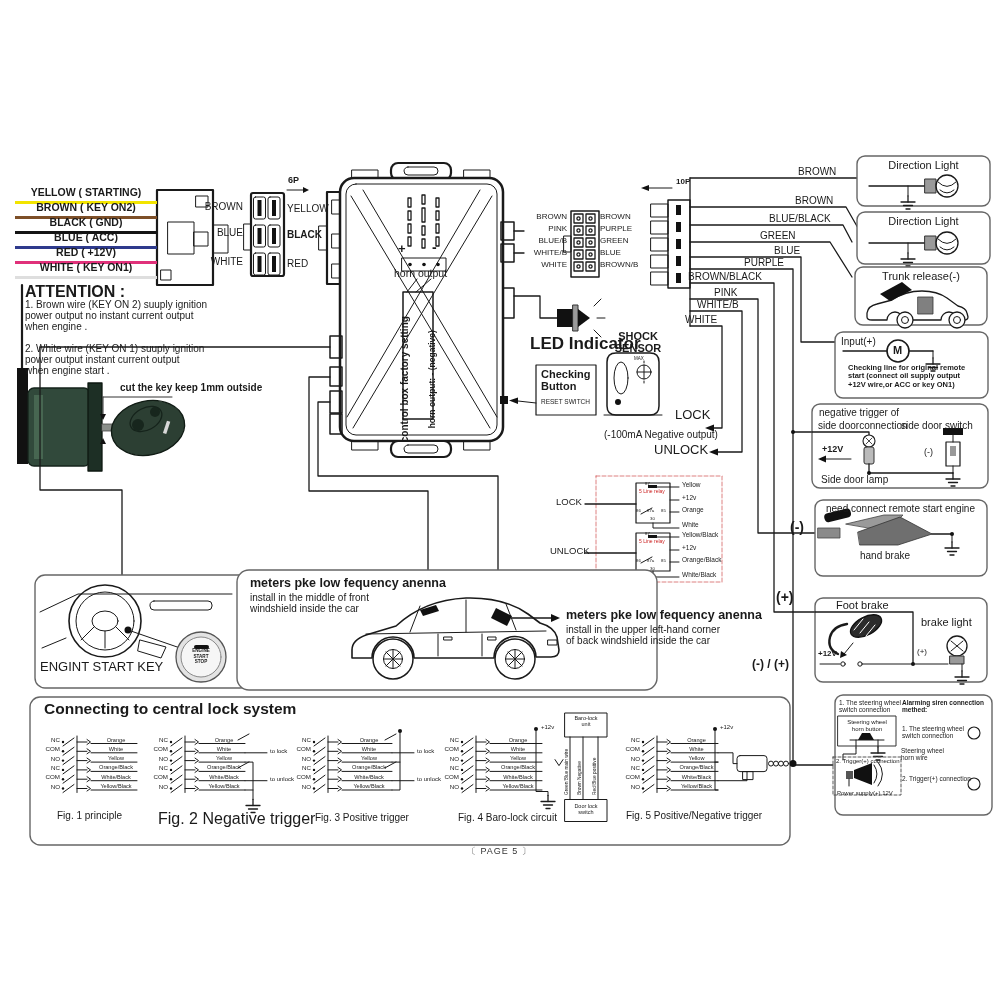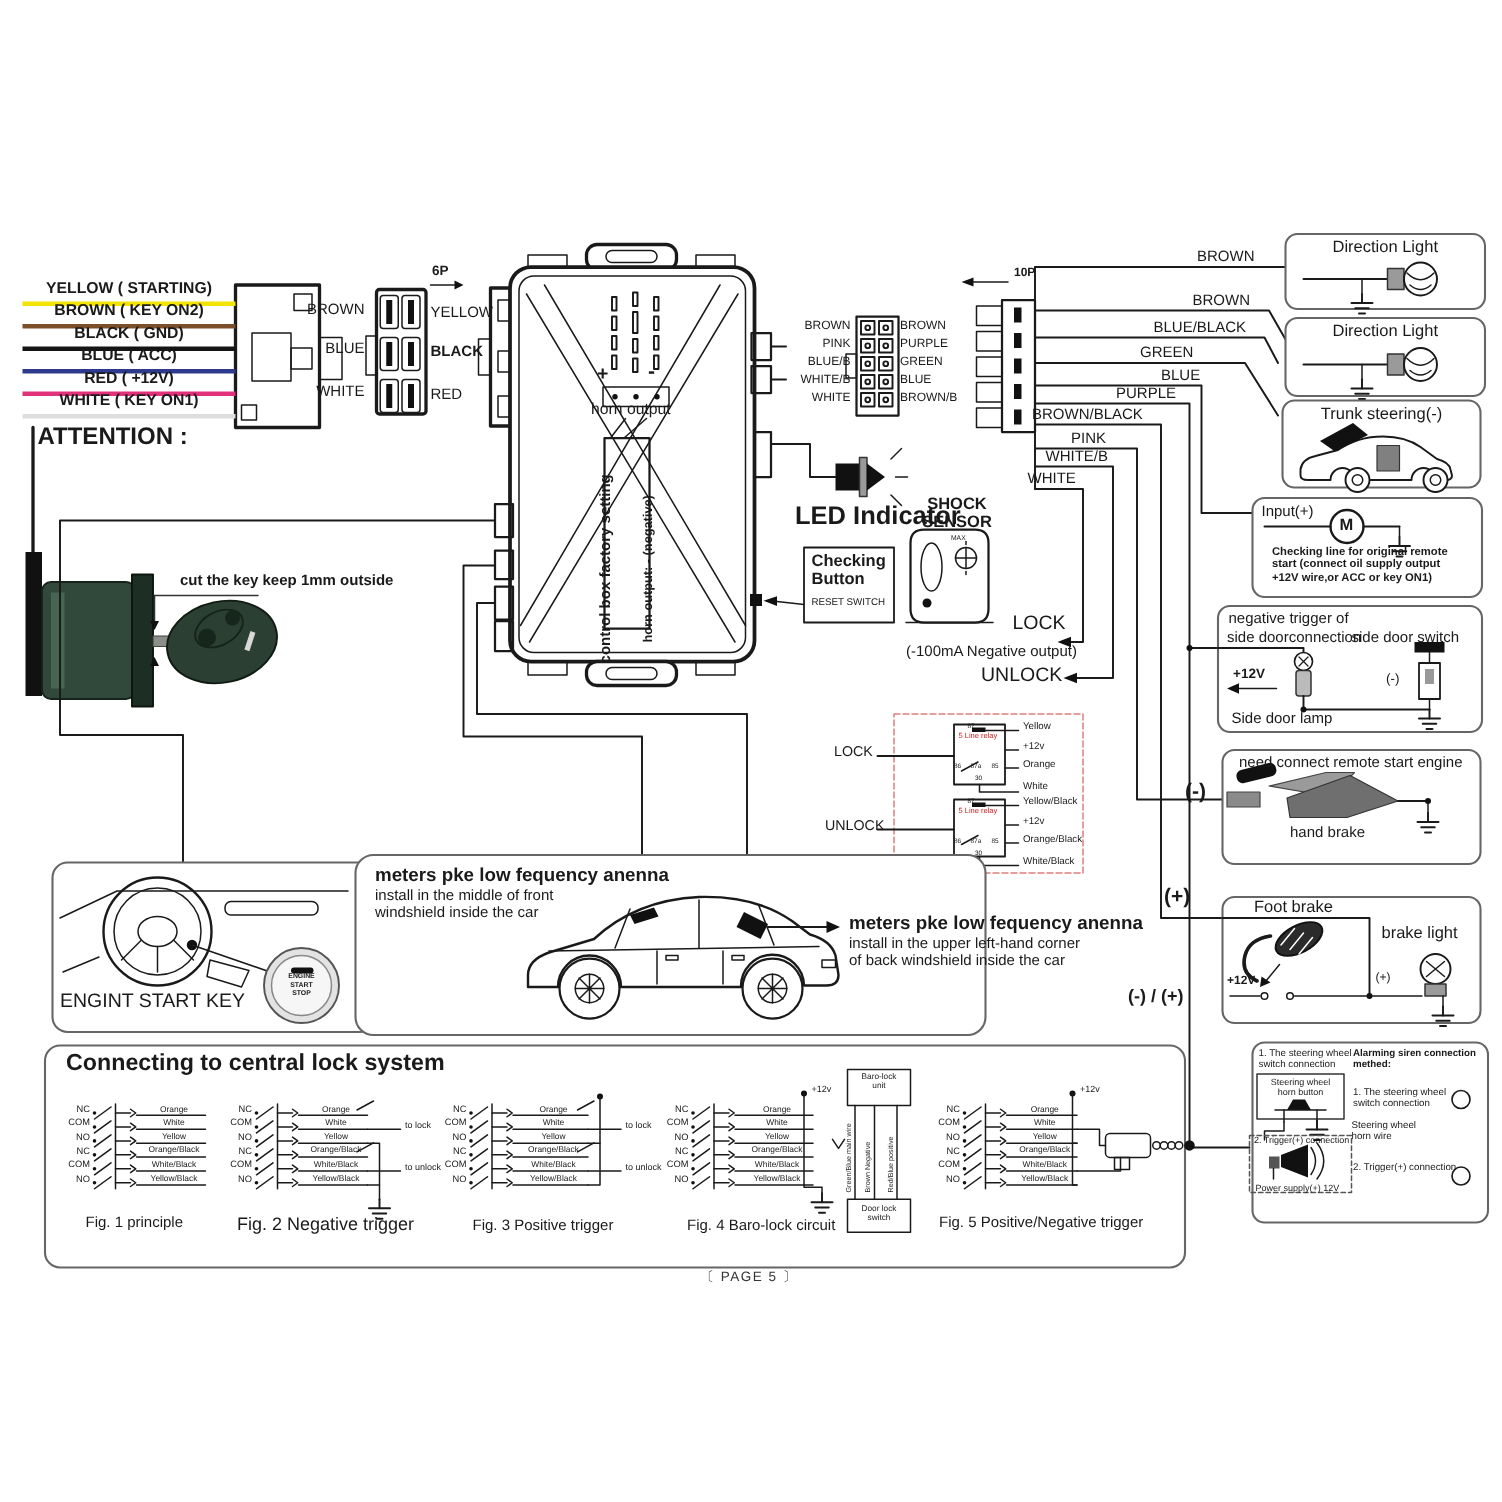--- a/index.html
+++ b/index.html
@@ -582,20 +582,26 @@
       <circle cx="771" cy="763.6" r="2.5" class="t1"></circle>
       <circle cx="776" cy="763.6" r="2.5" class="t1"></circle>
       <circle cx="781" cy="763.6" r="2.5" class="t1"></circle>
       <circle cx="786" cy="763.6" r="2.5" class="t1"></circle>
       <circle cx="793" cy="763.6" r="3.5" class="fil"></circle>
     </svg>
 
 <div id="overlay">
 
   <div class="lbl b" style="left:25px;top:283px;font-size:16px">ATTENTION :</div>
+  <div class="lbl" style="left:25px;top:299px;width:218px;font-size:10px">1. Brown wire (KEY  ON 2) suuply ignition
+power output no instant current output
+when engine .</div>
+  <div class="lbl" style="left:25px;top:343px;width:218px;font-size:10px">2. White wire (KEY  ON 1) suuply ignition
+power output  instant current output
+when engine start .</div>
   <div class="lbl b nw" style="left:120px;top:382px;font-size:10px">cut the key keep 1mm outside</div>
 
   <div class="lbl b" style="left:288px;top:175px;font-size:9px">6P</div>
   <div class="lbl b" style="left:676px;top:178px;font-size:8px">10P</div>
 
   <div class="lbl b nw" style="left:398px;top:242px;font-size:13px">+</div>
   <div class="lbl b nw" style="left:432px;top:240px;font-size:14px">-</div>
   <div class="lbl nw" style="left:394px;top:268px;font-size:10.5px">horn output</div>
   <div class="lbl c" style="left:354px;top:342px;width:128px;transform:rotate(-90deg);transform-origin:50% 50%;">
     <span class="b" style="display:block;font-size:10px">control box factory setting</span>
@@ -609,21 +615,21 @@
   <div class="lbl b c" style="left:608px;top:330px;width:60px;font-size:11px">SHOCK
 SENSOR</div>
   <div class="lbl" style="left:634px;top:356px;font-size:4.5px">MAX</div>
 
   <div class="lbl nw" style="left:675px;top:408px;font-size:13px">LOCK</div>
   <div class="lbl nw" style="left:604px;top:429px;font-size:10px">(-100mA Negative output)</div>
   <div class="lbl nw" style="left:654px;top:443px;font-size:13px">UNLOCK</div>
 
   <div class="lbl c nw" style="left:862px;top:159px;width:123px;font-size:11px">Direction Light</div>
   <div class="lbl c nw" style="left:862px;top:215px;width:123px;font-size:11px">Direction Light</div>
-  <div class="lbl c nw" style="left:860px;top:270px;width:122px;font-size:11px">Trunk steering(-)</div>
+  <div class="lbl c nw" style="left:860px;top:270px;width:122px;font-size:11px">Trunk release(-)</div>
   <div class="lbl nw" style="left:841px;top:336px;font-size:10px">Input(+)</div>
   <div class="lbl b nw" style="left:893px;top:344px;font-size:11px">M</div>
   <div class="lbl b" style="left:848px;top:364px;font-size:7.5px">Checking line for original remote
 start (connect oil supply output
 +12V wire,or ACC or key ON1)</div>
   <div class="lbl nw" style="left:819px;top:407px;font-size:10px">negative trigger of</div>
   <div class="lbl nw" style="left:818px;top:420px;font-size:10px">side doorconnection</div>
   <div class="lbl nw" style="left:901px;top:420px;font-size:10px">side door switch</div>
   <div class="lbl b nw" style="left:822px;top:444px;font-size:9px">+12V</div>
   <div class="lbl nw" style="left:924px;top:447px;font-size:9px">(-)</div>
@@ -747,21 +753,21 @@
       <div class="lbl r nw" style="left: 145px; top: 755.6px; font-size: 6.2px; width: 23px;">NO</div>
       <div class="lbl c nw" style="left: 197px; top: 755.1px; font-size: 5.6px; width: 54px;">Yellow</div>
       <div class="lbl r nw" style="left: 145px; top: 764.9px; font-size: 6.2px; width: 23px;">NC</div>
       <div class="lbl c nw" style="left: 197px; top: 764.4px; font-size: 5.6px; width: 54px;">Orange/Black</div>
       <div class="lbl r nw" style="left: 145px; top: 774.2px; font-size: 6.2px; width: 23px;">COM</div>
       <div class="lbl c nw" style="left: 197px; top: 773.7px; font-size: 5.6px; width: 54px;">White/Black</div>
       <div class="lbl r nw" style="left: 145px; top: 783.5px; font-size: 6.2px; width: 23px;">NO</div>
       <div class="lbl c nw" style="left: 197px; top: 783px; font-size: 5.6px; width: 54px;">Yellow/Black</div>
       <div class="lbl nw" style="left: 270px; top: 748.3px; font-size: 6px;">to lock</div>
       <div class="lbl nw" style="left: 270px; top: 776.2px; font-size: 6px;">to unlock</div>
-      <div class="lbl nw" style="left: 158px; top: 810px; font-size: 12px;">Fig. 2  Negative trigger</div>
+      <div class="lbl nw" style="left: 158px; top: 810px; font-size: 16px;">Fig. 2  Negative trigger</div>
       <div class="lbl r nw" style="left: 288px; top: 737px; font-size: 6.2px; width: 23px;">NC</div>
       <div class="lbl c nw" style="left: 340px; top: 736.5px; font-size: 5.6px; width: 58px;">Orange</div>
       <div class="lbl r nw" style="left: 288px; top: 746.3px; font-size: 6.2px; width: 23px;">COM</div>
       <div class="lbl c nw" style="left: 340px; top: 745.8px; font-size: 5.6px; width: 58px;">White</div>
       <div class="lbl r nw" style="left: 288px; top: 755.6px; font-size: 6.2px; width: 23px;">NO</div>
       <div class="lbl c nw" style="left: 340px; top: 755.1px; font-size: 5.6px; width: 58px;">Yellow</div>
       <div class="lbl r nw" style="left: 288px; top: 764.9px; font-size: 6.2px; width: 23px;">NC</div>
       <div class="lbl c nw" style="left: 340px; top: 764.4px; font-size: 5.6px; width: 58px;">Orange/Black</div>
       <div class="lbl r nw" style="left: 288px; top: 774.2px; font-size: 6.2px; width: 23px;">COM</div>
       <div class="lbl c nw" style="left: 340px; top: 773.7px; font-size: 5.6px; width: 58px;">White/Black</div>

